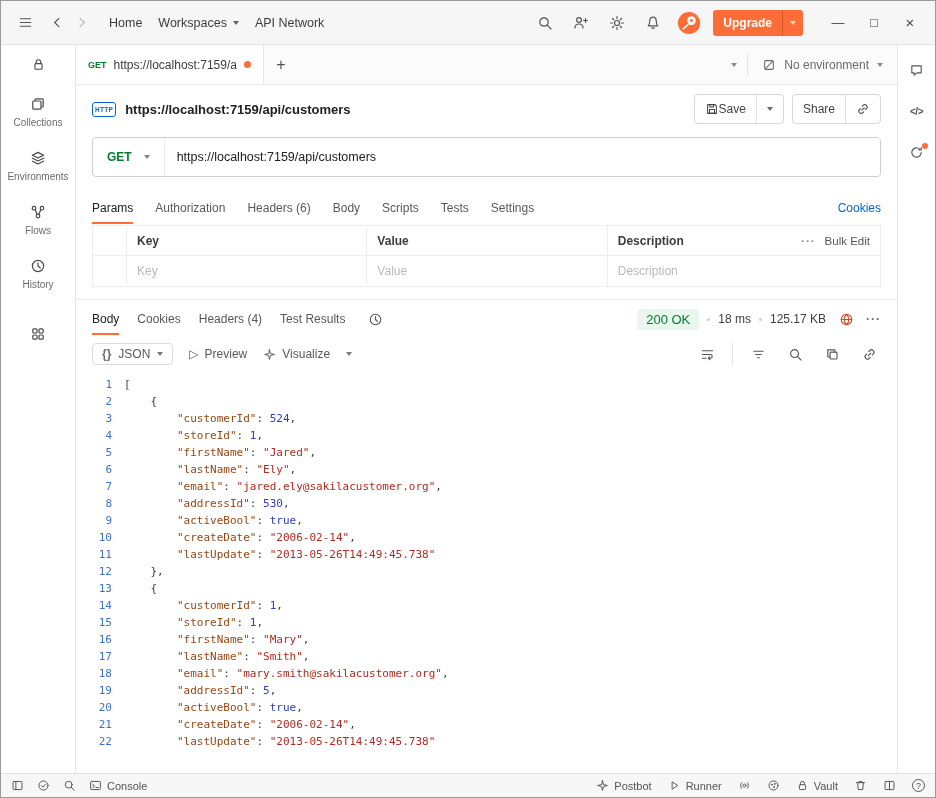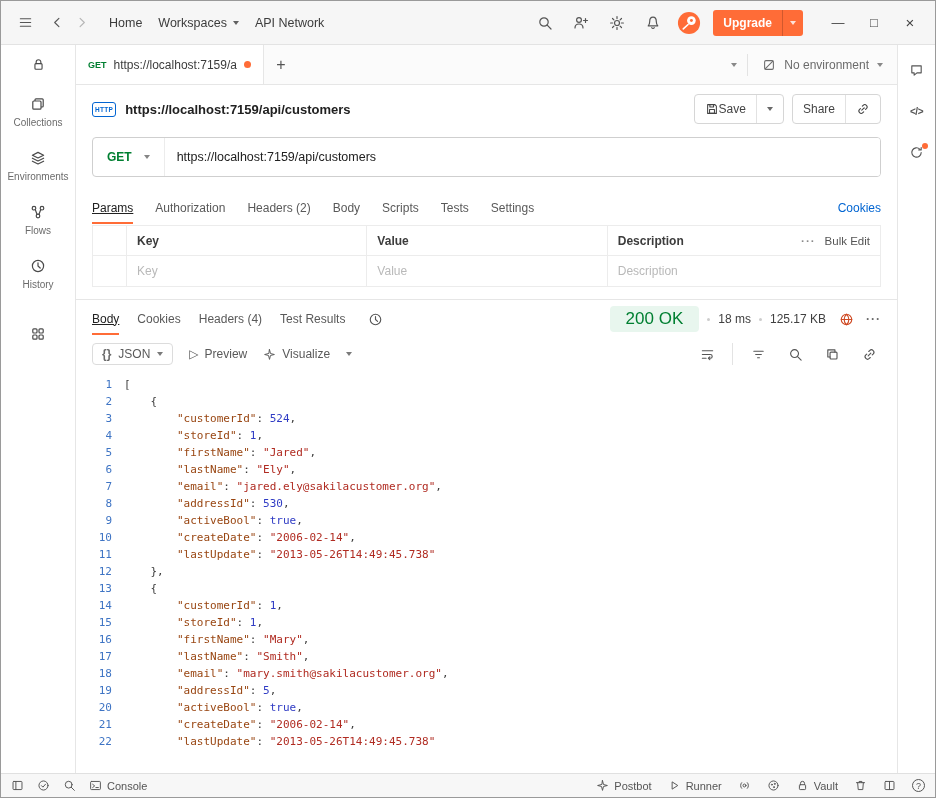--- a/index.html
+++ b/index.html
@@ -63,42 +63,42 @@
   .method-get { color:#007f31; font-weight:bold; font-size:12px; }
   .url-input { flex:1; border:none; outline:none; font-size:12.5px; color:#212121; padding:0 12px; font-family:"Liberation Sans",sans-serif; }
   .send-btn { width:100px; background:#0265d2; border-radius:4px; color:#fff; display:flex; align-items:stretch; height:40px; font-weight:bold; font-size:13px; cursor:pointer; }
   .send-label { flex:1; display:flex; align-items:center; justify-content:center; }
   .send-chev { width:26px; border-left:1px solid rgba(255,255,255,.35); display:flex; align-items:center; justify-content:center; }
   .send-chev .chev { border-top-color:#fff; }
 
   
   .req-tabs { height:34px; flex:0 0 34px; display:flex; align-items:center; gap:22px; padding:0 16px; font-size:12px; color:#595959; }
   .rtab { cursor:pointer; padding:8px 0 7px 0; border-bottom:2px solid transparent; white-space:nowrap; }
-  .rtab.active { color:#212121; border-bottom-color:#ff6c37;text-decoration:underline; }
+  .rtab.active { color:#212121; border-bottom-color:#ff6c37; }
   .cookies-link { margin-left:auto; color:#0265d2; cursor:pointer; font-size:12px; }
 
   
   .qp-title { padding:10px 16px 8px 16px; font-size:11px; font-weight:bold; color:#6b6b6b; }
   .qp-table { margin:0 16px; border:1px solid #ececec; }
   .qp-row { display:flex; height:30px; align-items:stretch; }
   .qp-head { border-bottom:1px solid #ececec; }
   .qp-check { width:34px; flex:0 0 34px; border-right:1px solid #ececec; }
   .qp-cell { flex:1; padding:0 10px; display:flex; align-items:center; font-size:12px; color:#444; border-right:1px solid #ececec; }
   .qp-head .qp-cell { font-weight:bold; color:#3c3c3c; }
   .qp-desc { flex:1.15; border-right:none; justify-content:space-between; }
   .bulk { display:flex; align-items:center; gap:9px; color:#555; font-size:11.5px; font-weight:normal; cursor:pointer; }
   .dots-h { color:#8a8a8a; letter-spacing:1px; font-weight:bold; }
   .qp-input { border:none; outline:none; width:100%; font-size:12px; font-family:"Liberation Sans",sans-serif; color:#3c3c3c; }
   .qp-input::placeholder { color:#b9b9b9; }
 
   
   .resp { flex:1; display:flex; flex-direction:column; margin-top:12px; border-top:1px solid #e6e6e6; min-height:0; }
   .resp-tabs { height:38px; flex:0 0 38px; display:flex; align-items:center; gap:18px; padding:0 16px; font-size:12px; color:#595959; }
   .resp-meta { margin-left:auto; display:flex; align-items:center; gap:8px; }
-  .status-pill { background:#e8f6ee; color:#007f31; font-size:17px; padding:3px 16px; border-radius:4px; }
+  .status-pill { background:#e8f6ee; color:#007f31; font-size:13px; padding:3px 9px; border-radius:4px; }
   .meta-dot { width:3px; height:3px; border-radius:50%; background:#cdcdcd; }
   .meta-text { color:#404040; font-size:12px; }
   .net-icon { color:#cf4a24; }
   .more-h { color:#6b6b6b; font-weight:bold; letter-spacing:1px; cursor:pointer; }
 
   .resp-toolbar { height:32px; flex:0 0 32px; display:flex; align-items:center; gap:16px; padding:0 16px; color:#595959; font-size:12px; }
   .fmt-select { display:flex; align-items:center; gap:7px; border:1px solid #dcdcdc; border-radius:4px; padding:3px 9px; cursor:pointer; }
   .braces { font-weight:bold; color:#6b6b6b; }
   .tb-item { display:flex; align-items:center; gap:6px; cursor:pointer; }
   .rt-icons { margin-left:auto; display:flex; align-items:center; gap:13px; color:#555; }
@@ -311,21 +311,21 @@
             <span class="method-get">GET</span>
             <span class="chev"></span>
           </div>
           <input class="url-input" value="https://localhost:7159/api/customers" style="">
         </div>
       </div>
 
       <div class="req-tabs">
         <span class="rtab active">Params</span>
         <span class="rtab">Authorization</span>
-        <span class="rtab">Headers (2)</span>
+        <span class="rtab">Headers (6)</span>
         <span class="rtab">Body</span>
         <span class="rtab">Scripts</span>
         <span class="rtab">Tests</span>
         <span class="rtab">Settings</span>
         <span class="cookies-link">Cookies</span>
       </div>
 
       <div class="qp-table">
         <div class="qp-row qp-head">
           <div class="qp-check"></div>

